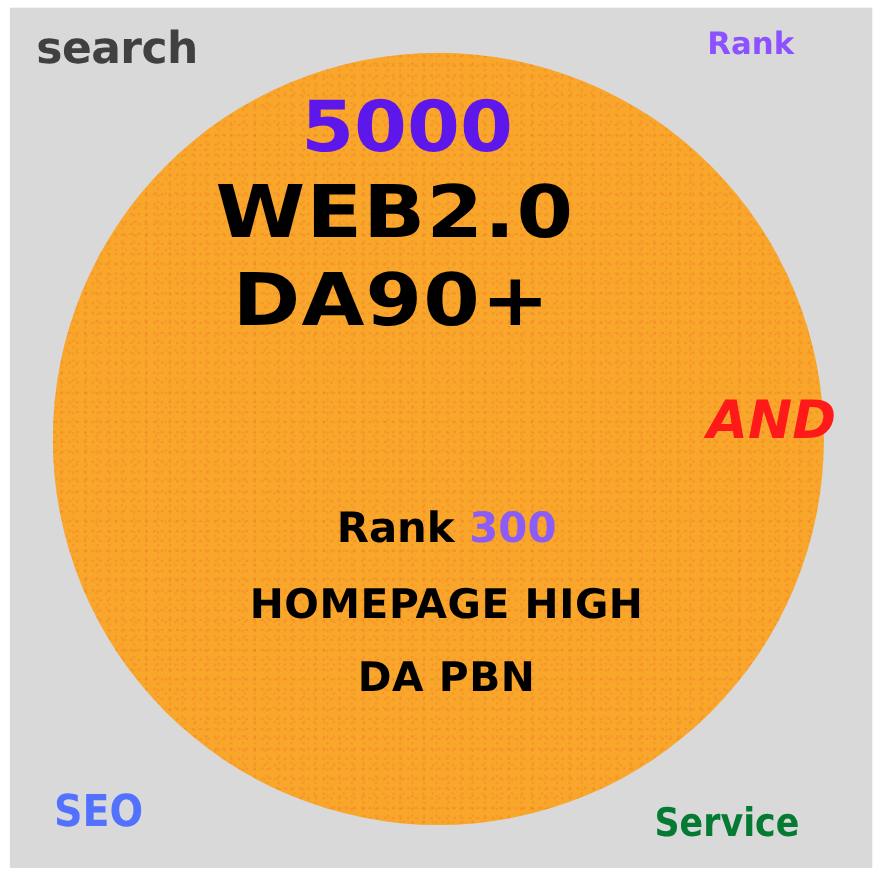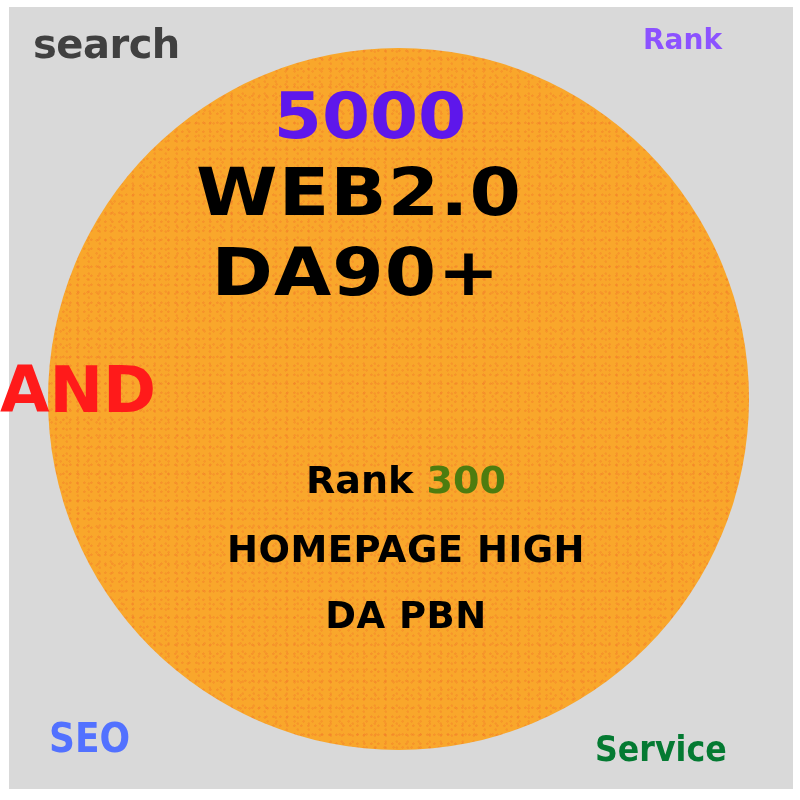--- a/index.html
+++ b/index.html
@@ -20,23 +20,23 @@
     }
     .txt { position: absolute; white-space: nowrap; font-family: "DejaVu Sans", sans-serif; font-weight: bold; line-height: 1; }
     .c-search { left: 33px; top: 24px; color: #404040; font-size: 40px; letter-spacing: -0.5px; }
     .c-rank { left: 643px; top: 26px; color: #8c52ff; font-size: 28px; }
     .c-seo { left: 49px; top: 718px; color: #5271ff; font-size: 40px; transform: scaleX(0.9); transform-origin: left; }
     .c-service { left: 595px; top: 731px; color: #047a32; font-size: 36px; transform: scaleX(0.88); transform-origin: left; }
 
     .h-5000 { left: 0; width: 740px; text-align: center; top: 84px; font-size: 64px; color: #5e17eb; font-family: "DejaVu Sans", sans-serif; font-weight: bold; transform: scaleX(1.08); }
     .h-web { left: 0; width: 718px; text-align: center; top: 160px; font-size: 66px; color: #000; letter-spacing: 1px; transform: scaleX(1.12); }
     .h-da { left: 0; width: 712px; text-align: center; top: 240px; font-size: 66px; color: #000; letter-spacing: 1px; transform: scaleX(1.12); }
-    .h-and { left: 0; width: 760px; text-align: left; top: 358px; font-size: 64px; color: #ff1a1a; }
+    .h-and { left: 0; width: 760px; text-align: right; top: 358px; font-size: 48px; color: #ff1a1a; font-style: italic; }
     .h-with { left: 0; width: 812px; text-align: center; top: 461px; font-size: 38px; color: #000; }
-    .h-with .num { color: #4d7c0f; margin-top: 24px; }
+    .h-with .num { color: #8b5cf6; margin-top: 24px; }
     .h-home { left: 0; width: 812px; text-align: center; top: 531px; font-size: 37px; color: #000; letter-spacing: 0.5px; }
     .h-pbn { left: 0; width: 812px; text-align: center; top: 597px; font-size: 37px; color: #000; letter-spacing: 0.5px; }
   </style>
 </head>
 <body>
 
 <div class="panel"></div>
 <div class="circle"></div>
 
 <div class="txt c-search">search</div>

